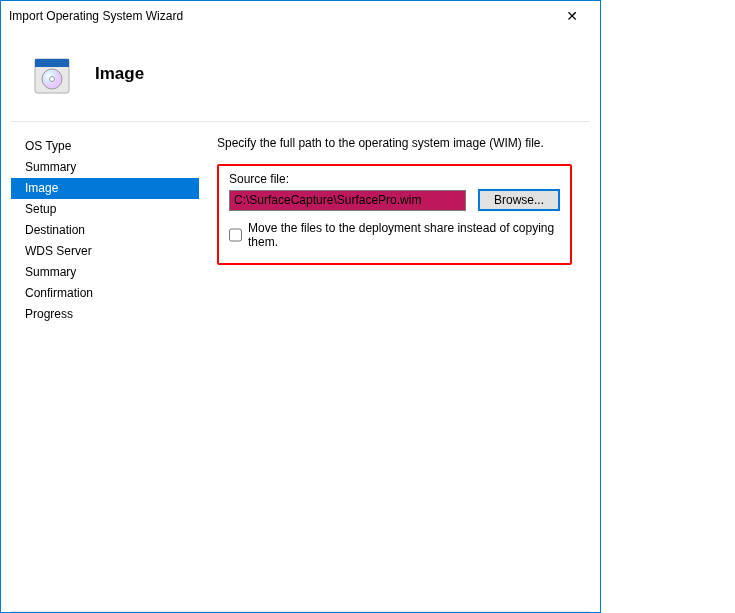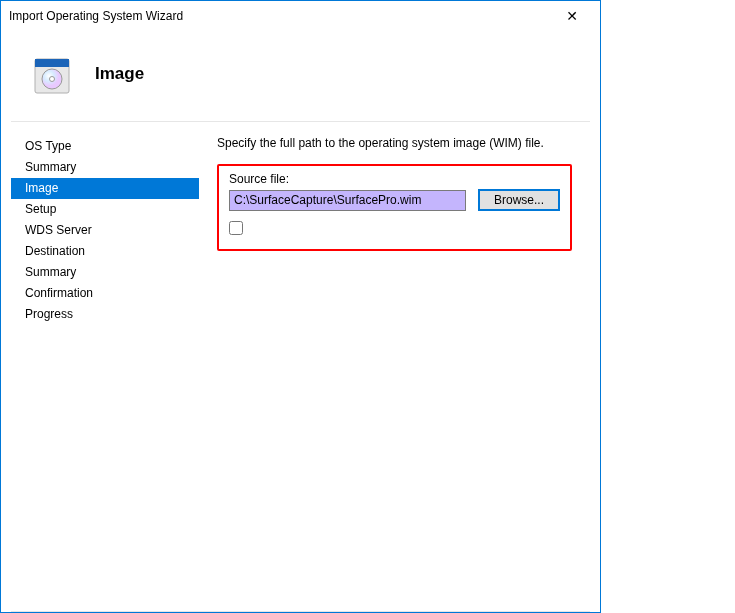--- a/index.html
+++ b/index.html
@@ -83,21 +83,21 @@
     gap: 12px;
     align-items: center;
     margin-bottom: 10px;
   }
   .file-input {
     flex: 1;
     height: 21px;
     border: 1px solid #7a7a7a;
     padding: 1px 4px;
     font: inherit;
-    background: #c4b5fd;
+    background: #be185d;
   }
   .browse-btn {
     width: 82px;
     height: 22px;
     border: 2px solid #0078d7;
     background: #e1e1e1;
     font: inherit;
     cursor: pointer;
   }
   .check-row {
@@ -156,38 +156,39 @@
     <span class="page-title">Image</span>
   </div>
 
   <div class="body">
 
     <div class="sidebar">
       <div class="step">OS Type</div>
       <div class="step">Summary</div>
       <div class="step selected">Image</div>
       <div class="step">Setup</div>
+      <div class="step">Destination</div>
       <div class="step">WDS Server</div>
-      <div class="step">Destination</div>
       <div class="step">Summary</div>
       <div class="step">Confirmation</div>
       <div class="step">Progress</div>
     </div>
 
     <div class="content">
       <div class="instruction">Specify the full path to the operating system image (WIM) file.</div>
 
       <div class="highlight-box">
         <div class="field-label">Source file:</div>
         <div class="file-row">
           <input type="text" class="file-input" value="C:\SurfaceCapture\SurfacePro.wim" style="">
           <button class="browse-btn">Browse...</button>
         </div>
         <label class="check-row">
           <input type="checkbox" style="">
+          <span>Move the files to the deployment share instead of copying them.</span>
         </label>
       </div>
     </div>
 
   </div>
 
 
 </div>
 
 </body></html>

